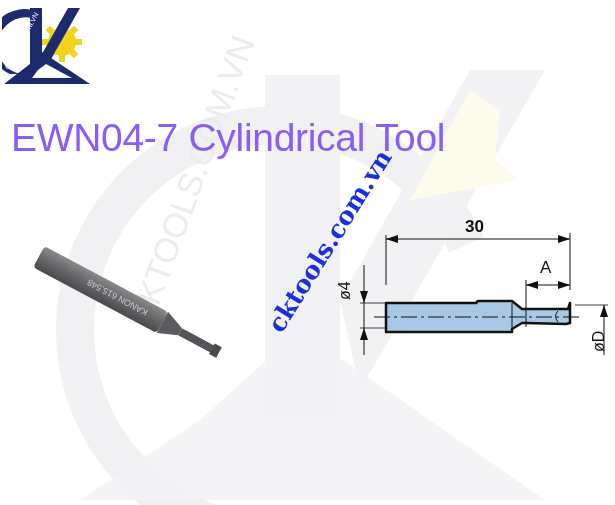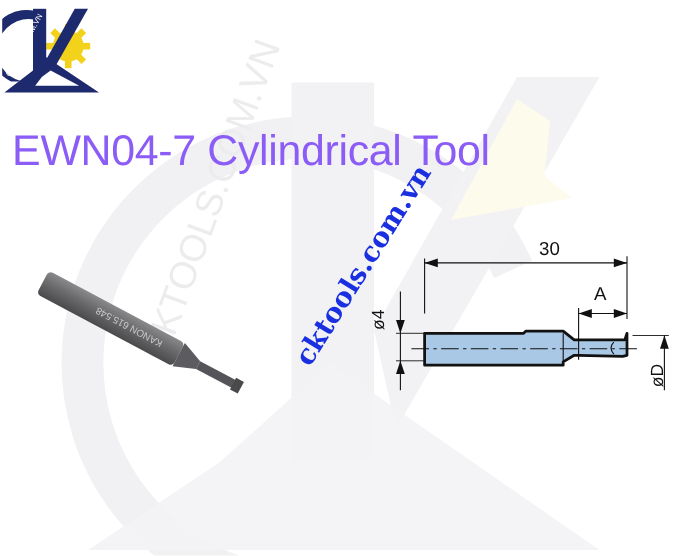--- a/index.html
+++ b/index.html
@@ -84,16 +84,16 @@
   <polygon points="254,90 250,102 258,102" fill="#111"></polygon>
 
   <path d="M36,88 L126,88 L128,86 L162,86 L172,94 L218,94 L220,88 L220,108 L216,109 L176,108 L172,108 L162,114 L162,117 L36,117 Z" fill="#a9c8e6" stroke="#111" stroke-width="2.5" stroke-linejoin="round"></path>
   <line x1="162" y1="88" x2="162" y2="116" stroke="#111" stroke-width="1"></line>
   <line x1="176" y1="95" x2="176" y2="108" stroke="#111" stroke-width="1"></line>
   <path d="M208,96 Q203,101 208,107" fill="none" stroke="#111" stroke-width="1"></path>
 
   <line x1="24" y1="102" x2="232" y2="102" stroke="#111" stroke-width="1" stroke-dasharray="16 4 3 4"></line>
 </svg>
 
-<div class="abs dim" style="left:490px;top:217px;font-size:17px;">30</div>
+<div class="abs dim" style="left:465px;top:217px;font-size:17px;font-weight:bold;">30</div>
 <div class="abs dim" style="left:540px;top:258px;font-size:17px;">A</div>
 <div class="abs dim" style="left:336px;top:272px;transform:rotate(-90deg);transform-origin:left top;top:300px;">ø4</div>
 <div class="abs dim" style="left:590px;top:352px;transform:rotate(-90deg);transform-origin:left top;">øD</div>
 
 </body></html>

